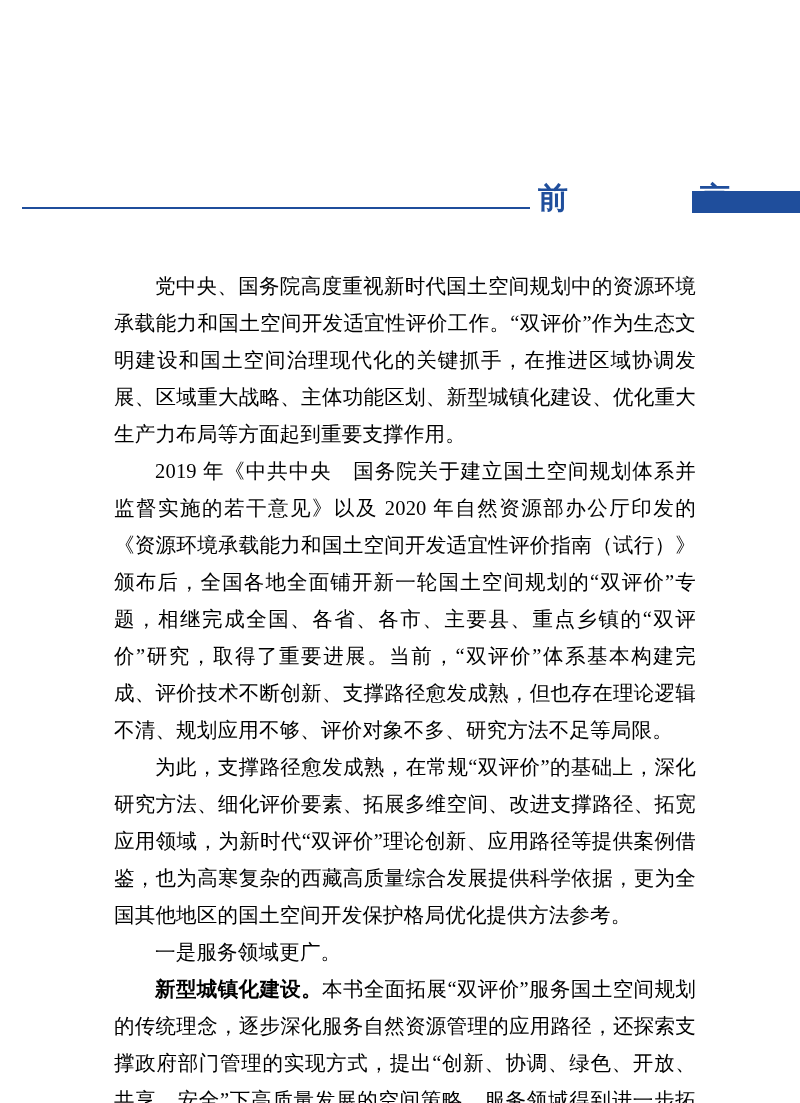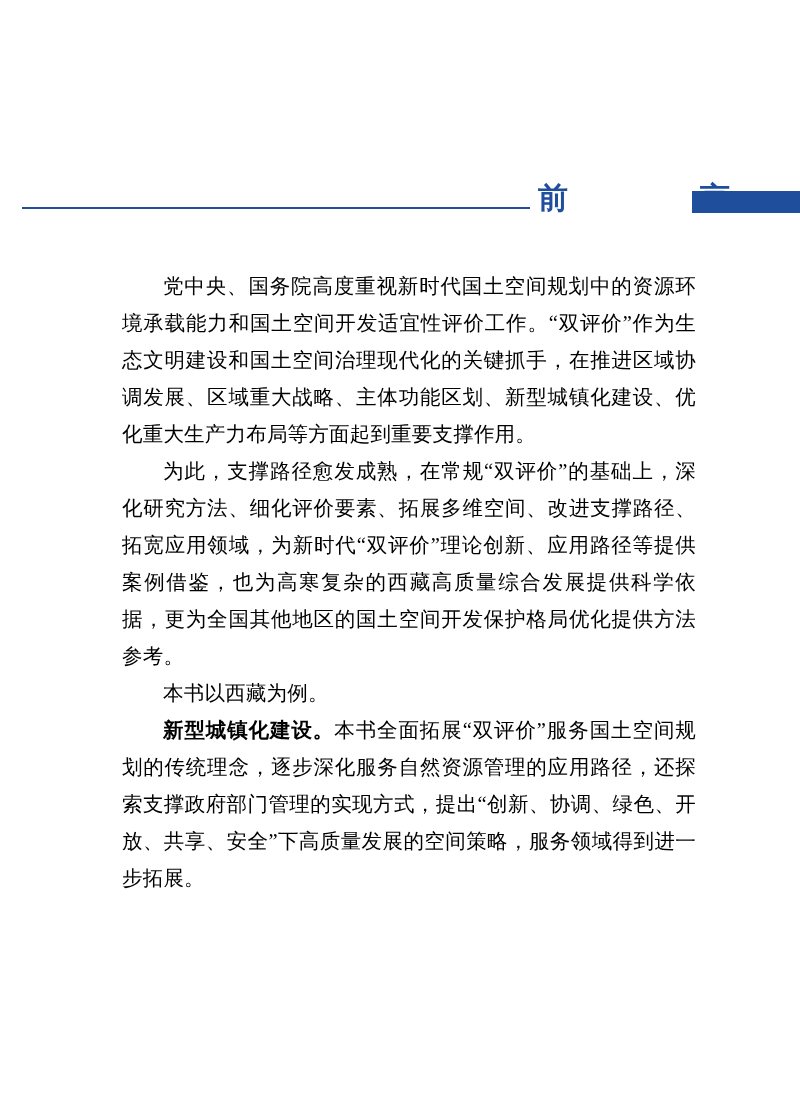--- a/index.html
+++ b/index.html
@@ -61,21 +61,21 @@
   }
 
   
   .content {
     position: absolute;
     left: 110px;
     top: 268px;
     width: 586px;
   }
   p.para {
-    margin: 0 0 0 12px;
+    margin: 0 0 0 4px;
     font-size: 20.5px;
     line-height: 37px;
     text-align: justify;
     text-justify: inter-ideograph;
     text-indent: 2em;
     font-family: "Liberation Serif", serif;
     letter-spacing: 0.2px;
   }
   p.para .lead {
     font-weight: bold;
@@ -87,18 +87,19 @@
 <div class="page">
 
   <div class="header">
     <div class="header-rule"></div>
     <div class="header-title">前　　言</div>
     <div class="header-block"></div>
   </div>
 
   <div class="content">
     <p class="para">党中央、国务院高度重视新时代国土空间规划中的资源环境承载能力和国土空间开发适宜性评价工作。“双评价”作为生态文明建设和国土空间治理现代化的关键抓手，在推进区域协调发展、区域重大战略、主体功能区划、新型城镇化建设、优化重大生产力布局等方面起到重要支撑作用。</p>
+    <p class="para">2019 年《中共中央　国务院关于建立国土空间规划体系并监督实施的若干意见》以及 2020 年自然资源部办公厅印发的《资源环境承载能力和国土空间开发适宜性评价指南（试行）》颁布后，全国各地全面铺开新一轮国土空间规划的“双评价”专题，相继完成全国、各省、各市、主要县、重点乡镇的“双评价”研究，取得了重要进展。当前，“双评价”体系基本构建完成、评价技术不断创新、支撑路径愈发成熟，但也存在理论逻辑不清、规划应用不够、评价对象不多、研究方法不足等局限。</p>
     <p class="para">为此，支撑路径愈发成熟，在常规“双评价”的基础上，深化研究方法、细化评价要素、拓展多维空间、改进支撑路径、拓宽应用领域，为新时代“双评价”理论创新、应用路径等提供案例借鉴，也为高寒复杂的西藏高质量综合发展提供科学依据，更为全国其他地区的国土空间开发保护格局优化提供方法参考。</p>
-    <p class="para">本书以西藏为例。</p>
+    <p class="para">一是服务领域更广。</p>
     <p class="para"><span class="lead">新型城镇化建设。</span><span>本书全面拓展“双评价”服务国土空间规划的传统理念，逐步深化服务自然资源管理的应用路径，还探索支撑政府部门管理的实现方式，提出“创新、协调、绿色、开放、共享、安全”下高质量发展的空间策略，服务领域得到进一步拓展。</span></p>
   </div>
 
 </div>
 
 </body></html>

